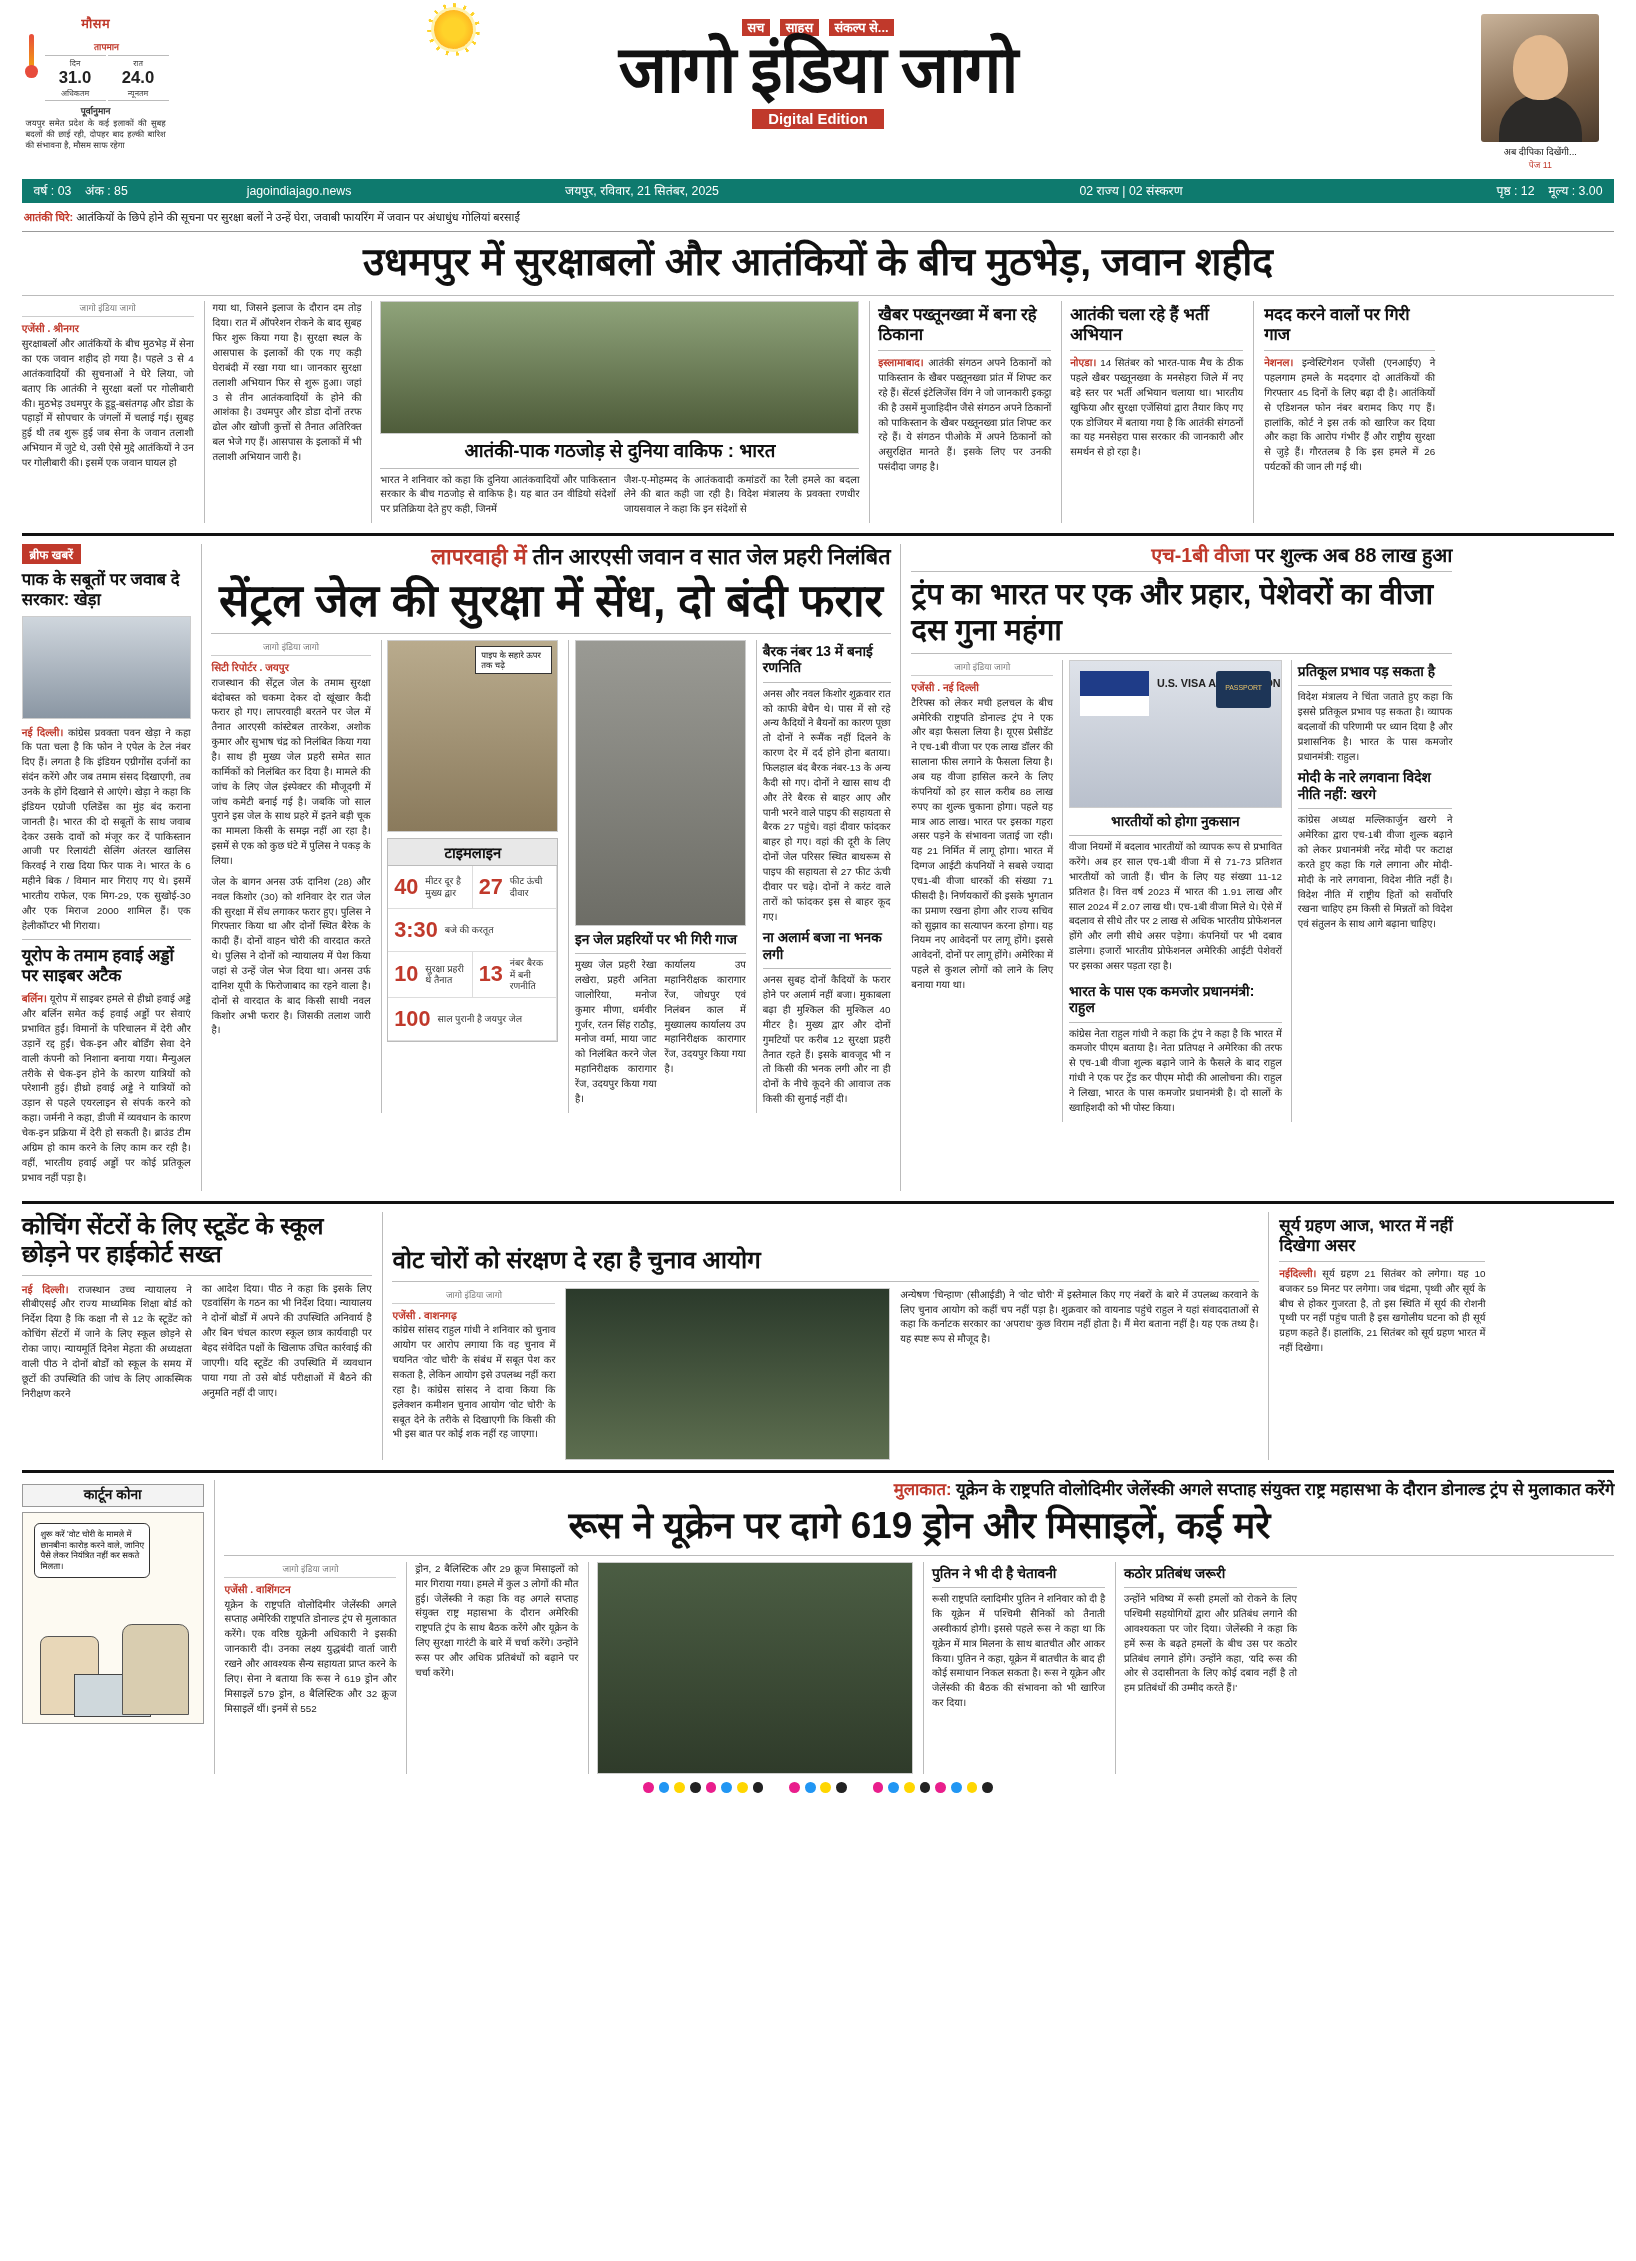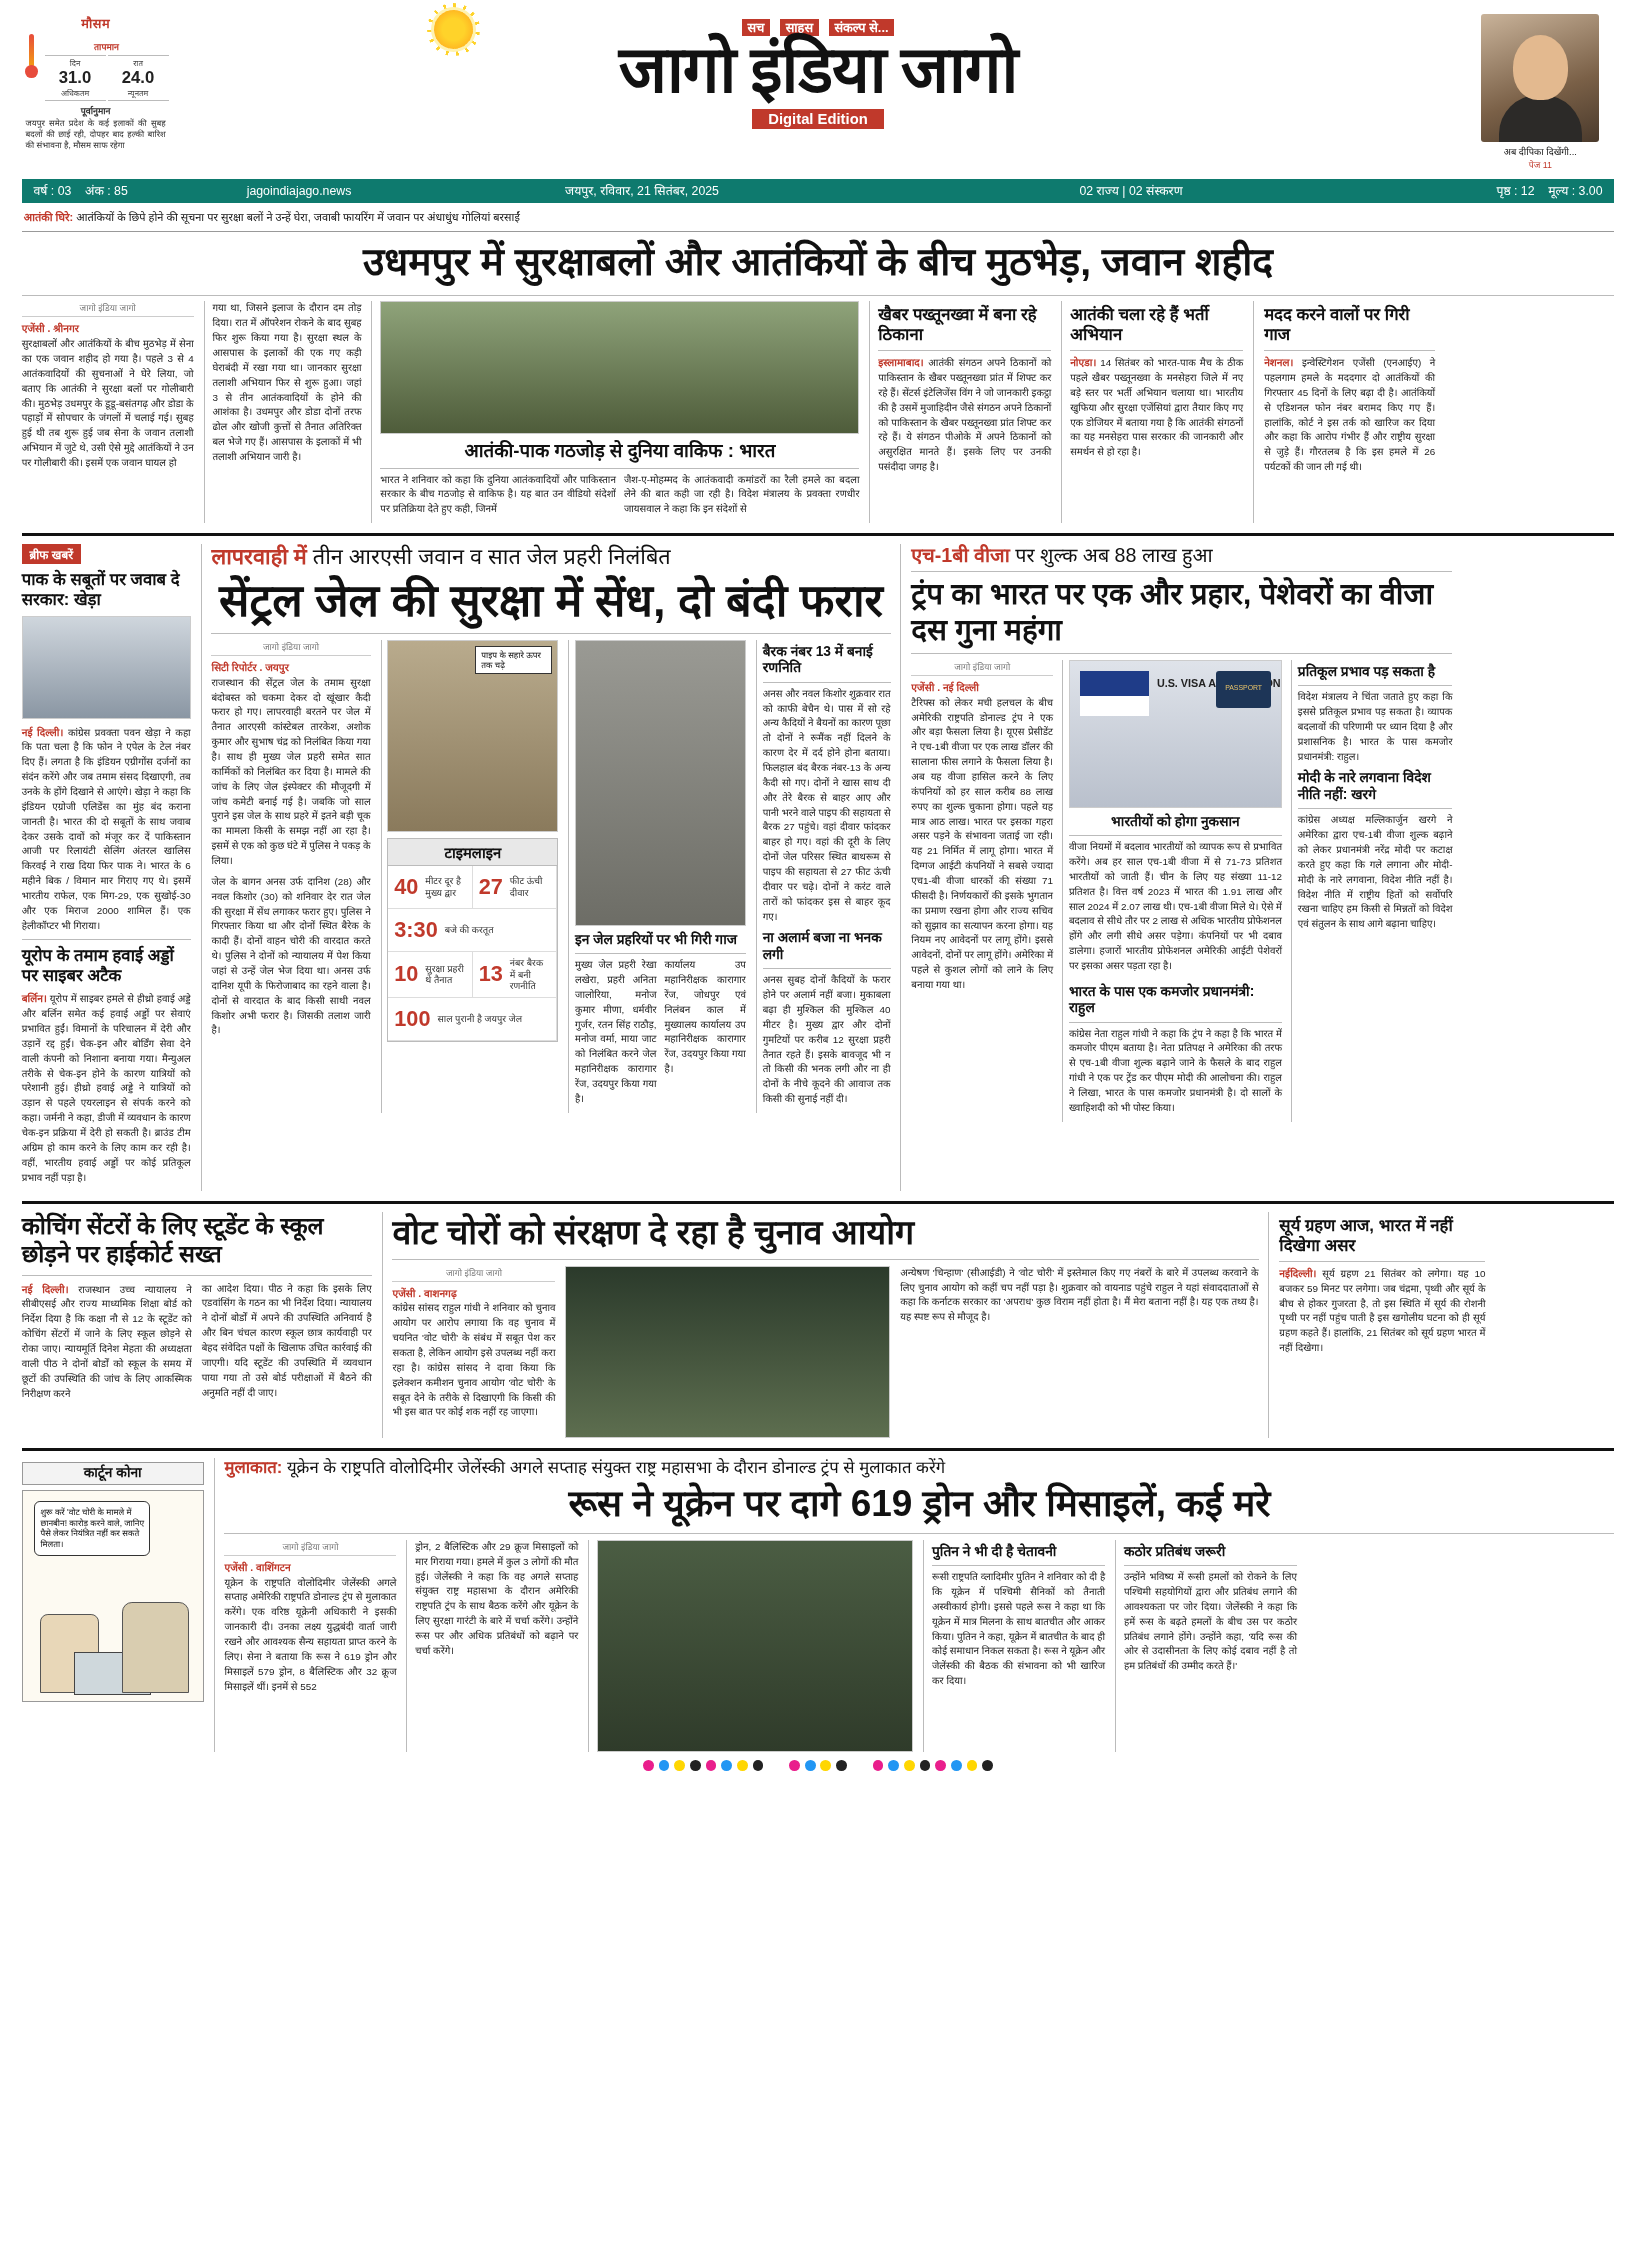--- a/index.html
+++ b/index.html
@@ -72,21 +72,21 @@
   .subhead { font-size:16.7px; font-weight:bold; line-height:1.2; margin:3.9px 0 4.9px; }
   .subhead.sm { font-size:13.8px; }
   .photo { background:#6d7f5c; position:relative; overflow:hidden; border:1px solid #ccc;}
 
   .rule-v { border-left:1px solid #bbb; }
 
   
   .sec-sep { border-top:3px solid #111; margin:9.9px 0 7.9px; }
 
   
-  .band { font-size:21.7px; font-weight:normal; line-height:1.2; }
+  .band { font-size:21.7px; font-weight:bold; line-height:1.2;text-align:right; }
   .band b.red { color:#c0392b; }
 
   .bigtitle { font-size:45px; font-weight:bold; line-height:1.1; text-align:center; }
   .bigtitle2 { font-size:29.6px; font-weight:bold; line-height:1.2; }
 
   
   .tl-head { background:#e8e8e8; border:1px solid #bbb; text-align:center; font-weight:bold; font-size:14.8px; padding:3px; }
   .tl { border:1px solid #bbb; border-top:0; display:flex; flex-wrap:wrap; }
   .tl-cell { width:50%; border-right:1px solid #ddd; border-bottom:1px solid #ddd; padding:4.9px 5.9px; display:flex; align-items:center; gap:6.9px; min-height:43px;}
   .tl-num { font-size:21.7px; font-weight:bold; color:#c0392b; }
@@ -365,21 +365,21 @@
     <div class="col" style="width:350px;">
       <div class="bigtitle2" style="font-size:23.6px;">कोचिंग सेंटरों के लिए स्टूडेंट के स्कूल छोड़ने पर हाईकोर्ट सख्त</div>
       <hr class="thin" style="margin:5.9px 0;">
       <div class="cols" style="gap:9.9px;">
         <p class="body" style="flex:1"><span class="dateline">नई दिल्ली।</span><span> राजस्थान उच्च न्यायालय ने सीबीएसई और राज्य माध्यमिक शिक्षा बोर्ड को निर्देश दिया है कि कक्षा नौ से 12 के स्टूडेंट को कोचिंग सेंटरों में जाने के लिए स्कूल छोड़ने से रोका जाए। न्यायमूर्ति दिनेश मेहता की अध्यक्षता वाली पीठ ने दोनों बोर्डों को स्कूल के समय में छूटों की उपस्थिति की जांच के लिए आकस्मिक निरीक्षण करने</span></p>
         <p class="body" style="flex:1">का आदेश दिया। पीठ ने कहा कि इसके लिए एडवांसिंग के गठन का भी निर्देश दिया। न्यायालय ने दोनों बोर्डों में अपने की उपस्थिति अनिवार्य है और बिन चंचल कारण स्कूल छात्र कार्यवाही पर बेहद संवेदित पक्षों के खिलाफ उचित कार्रवाई की जाएगी। यदि स्टूडेंट की उपस्थिति में व्यवधान पाया गया तो उसे बोर्ड परीक्षाओं में बैठने की अनुमति नहीं दी जाए।</p>
       </div>
     </div>
 
     <div class="col rule-v" style="width:877px; padding-left:9.9px;">
-      <div class="bigtitle2" style="font-size:34px;">वोट चोरों को संरक्षण दे रहा है चुनाव आयोग</div>
+      <div class="bigtitle2" style="font-size:24px;margin-top:34px;">वोट चोरों को संरक्षण दे रहा है चुनाव आयोग</div>
       <hr class="thin" style="margin:5.9px 0;">
       <div class="cols" style="gap:9.9px;">
         <div style="width:163px;">
           <div class="byline">जागो इंडिया जागो</div>
           <p class="body"><span class="dateline">एजेंसी . वाशनगढ़</span><br><span>कांग्रेस सांसद राहुल गांधी ने शनिवार को चुनाव आयोग पर आरोप लगाया कि वह चुनाव में चयनित 'वोट चोरी' के संबंध में सबूत पेश कर सकता है, लेकिन आयोग इसे उपलब्ध नहीं करा रहा है। कांग्रेस सांसद ने दावा किया कि इलेक्शन कमीशन चुनाव आयोग 'वोट चोरी' के सबूत देने के तरीके से दिखाएगी कि किसी की भी इस बात पर कोई शक नहीं रह जाएगा।</span></p>
         </div>
         <div style="width:325px;">
           <div class="photo ph-mic" style="height:172px;"></div>
         </div>
         <div style="flex:1;">

